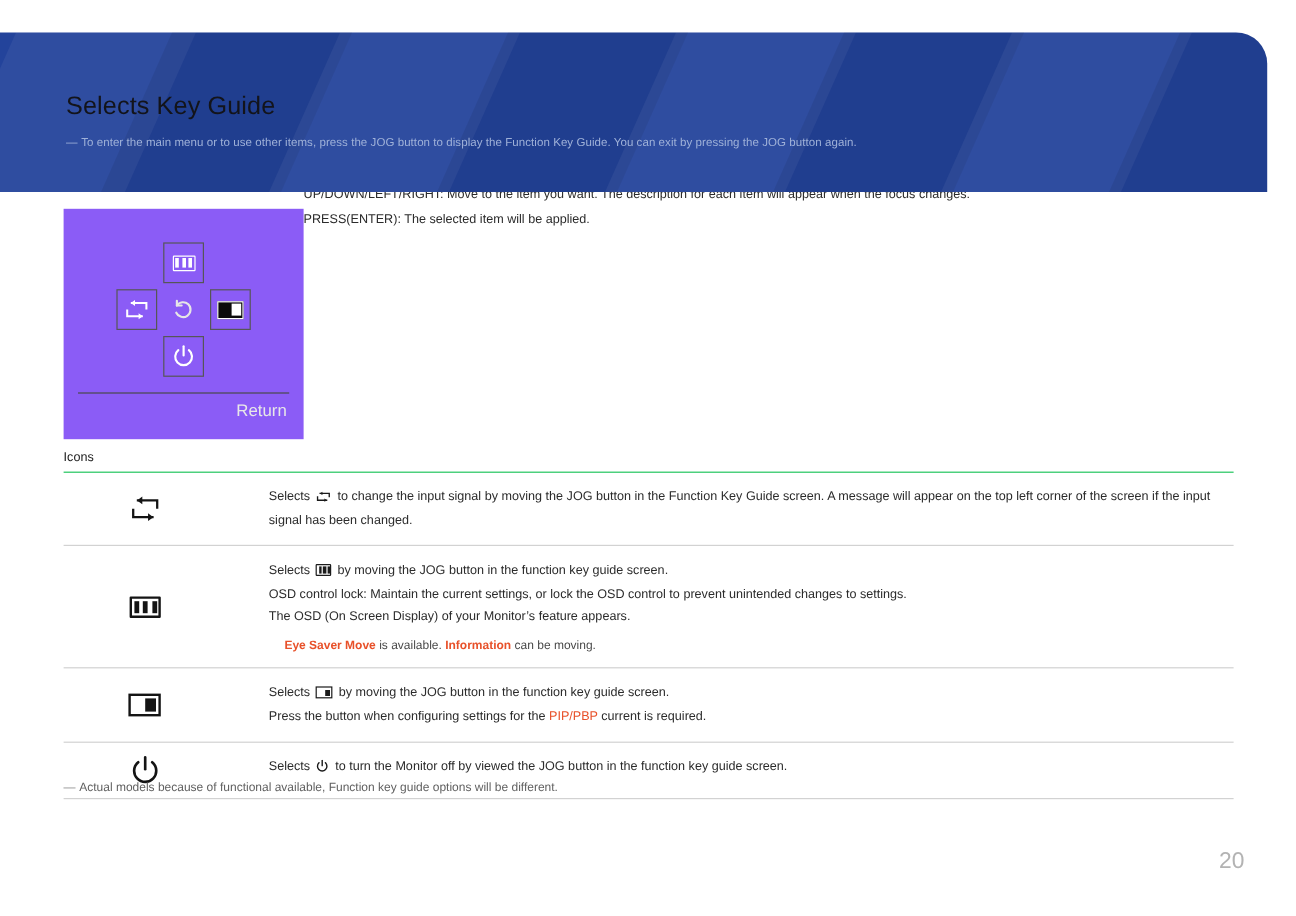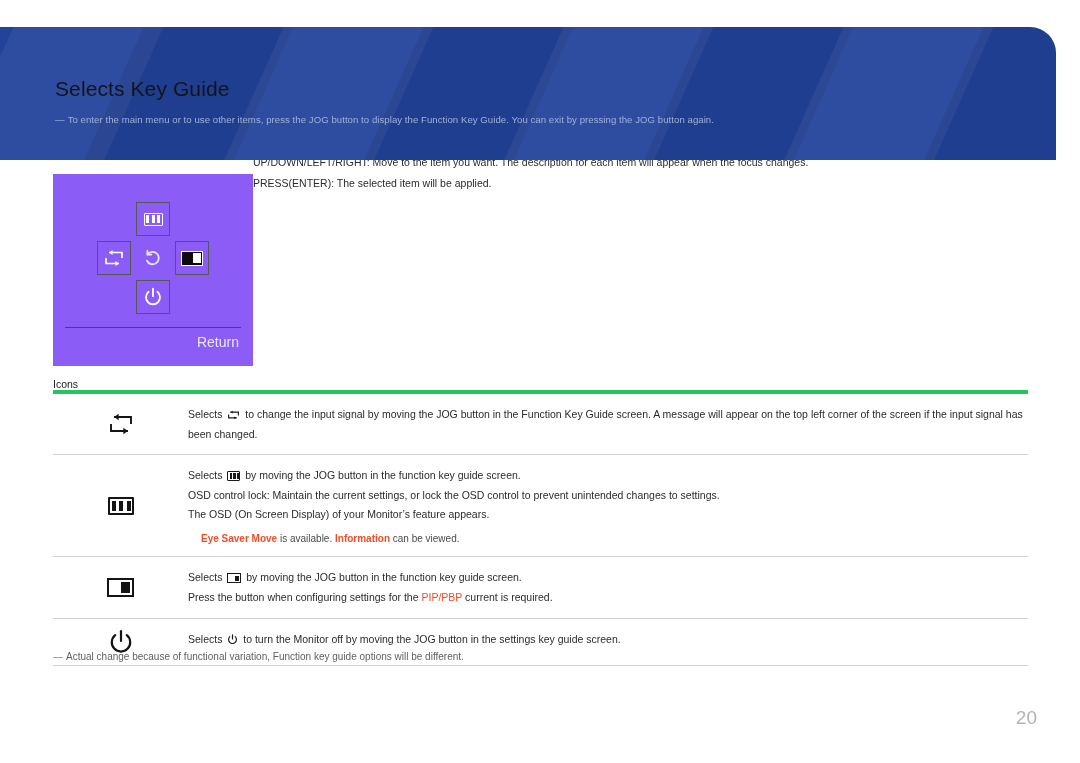--- a/index.html
+++ b/index.html
@@ -90,37 +90,37 @@
 
   .ic-pip { display:inline-block; width:22px; height:15px; border:1.6px solid #fff; background:#0b0b0b; position:relative;}
   .ic-pip i { position:absolute; right:1.4px; top:1.4px; bottom:1.4px; width:7.5px; background:#fff;}
 
   
   .table {
     position: absolute; left: 53px; top: 368px;
     width: 975px;
   }
   .thead {
-    display: flex; height: 26px; align-items: flex-end;
-    border-bottom: 4px solid #22c55e;
+    display: flex; height: 26px; align-items: center;
+    border-bottom: 1px solid #22c55e;
   }
   .th { font-size: 10.5px; color: #1a1a1a; }
   .th.icons { width: 135px; padding-left: 0; }
   .th.desc { flex: 1; }
   .trow {
     display: flex; border-bottom: 1px solid #d2d2d2;
     padding: 10px 0 10px 0;
     min-height: 36px;
   }
   .cell-icon {
     width: 135px; display: flex; align-items: center; justify-content: center;
   }
   .cell-desc { flex: 1; padding-top: 1px; }
   .cell-desc p {
-    font-size: 10.5px; color: #2b2b2b; line-height: 19.6px;
+    font-size: 10.5px; color: #2b2b2b; line-height: 19.6px; margin-left: 36px;
   }
   .note-block { margin-top: 6px; }
   .note-block p { font-size: 10px; color: #4a4a4a; line-height: 15.5px; }
   .note-block p.indent { padding-left: 13px; }
   .dashmark { color: #8e8e8e; margin-right: 3px; }
   .hl { color: #e8512a; font-weight: 700; }
   .hl2 { color: #e8512a; }
 
   
   .inl { display:inline-block; vertical-align:-2px; margin:0 2px; }
@@ -255,21 +255,21 @@
           <span class="inl inl-menu"><i></i><i></i><i></i></span>
           <span>by moving the JOG button in the function key guide screen.</span>
         </p>
         <p>OSD control lock: Maintain the current settings, or lock the OSD control to prevent unintended changes to settings.</p>
         <p>The OSD (On Screen Display) of your Monitor’s feature appears.</p>
         <div class="note-block">
           <p class="indent">
             <span class="hl">Eye Saver Move</span>
             <span>is available.</span>
             <span class="hl">Information</span>
-            <span>can be viewed.</span>
+            <span>can be moving.</span>
           </p>
         </div>
       </div>
     </div>
 
     <div class="trow">
       <div class="cell-icon">
         <span style="display:inline-block;width:27px;height:19px;border:2.2px solid #141414;background:#fff;position:relative">
           <i style="position:absolute;right:2px;top:2px;bottom:2px;width:9px;background:#141414"></i>
         </span>
@@ -295,26 +295,26 @@
           <line x1="13" y1="2.2" x2="13" y2="12" stroke="#141414" stroke-width="2.2" stroke-linecap="round"></line>
         </svg>
       </div>
       <div class="cell-desc">
         <p>
           <span>Selects</span>
           <span class="inl"><svg width="11" height="11" viewBox="0 0 14 14">
                 <path d="M3.6 3.4 A5 5 0 1 0 10.4 3.4" fill="none" stroke="#1a1a1a" stroke-width="1.5" stroke-linecap="round"></path>
                 <line x1="7" y1="1" x2="7" y2="6.4" stroke="#1a1a1a" stroke-width="1.5" stroke-linecap="round"></line>
               </svg></span>
-          <span>to turn the Monitor off by moving the JOG button in the settings key guide screen.</span>
+          <span>to turn the Monitor off by viewed the JOG button in the function key guide screen.</span>
         </p>
       </div>
     </div>
 
   </div>
 
   <div class="footnote">
-    <span class="dashmark">—</span><span>Actual change because of functional variation, Function key guide options will be different.</span>
+    <span class="dashmark">—</span><span>Actual models because of functional available, Function key guide options will be different.</span>
   </div>
 
   <div class="pageno">20</div>
 
 </div>
 
 </body></html>

